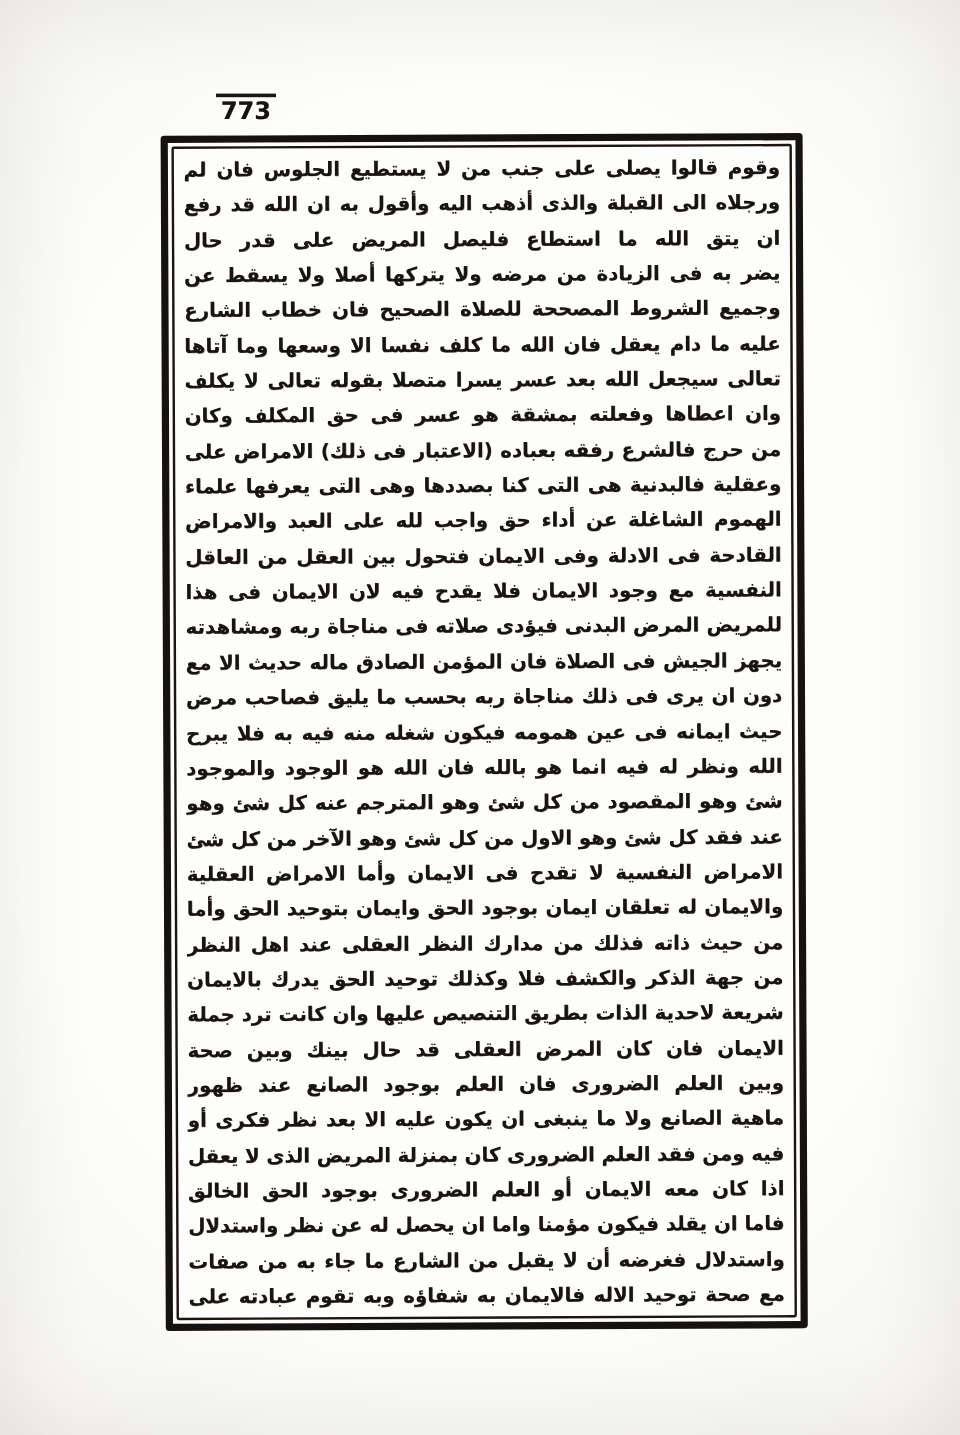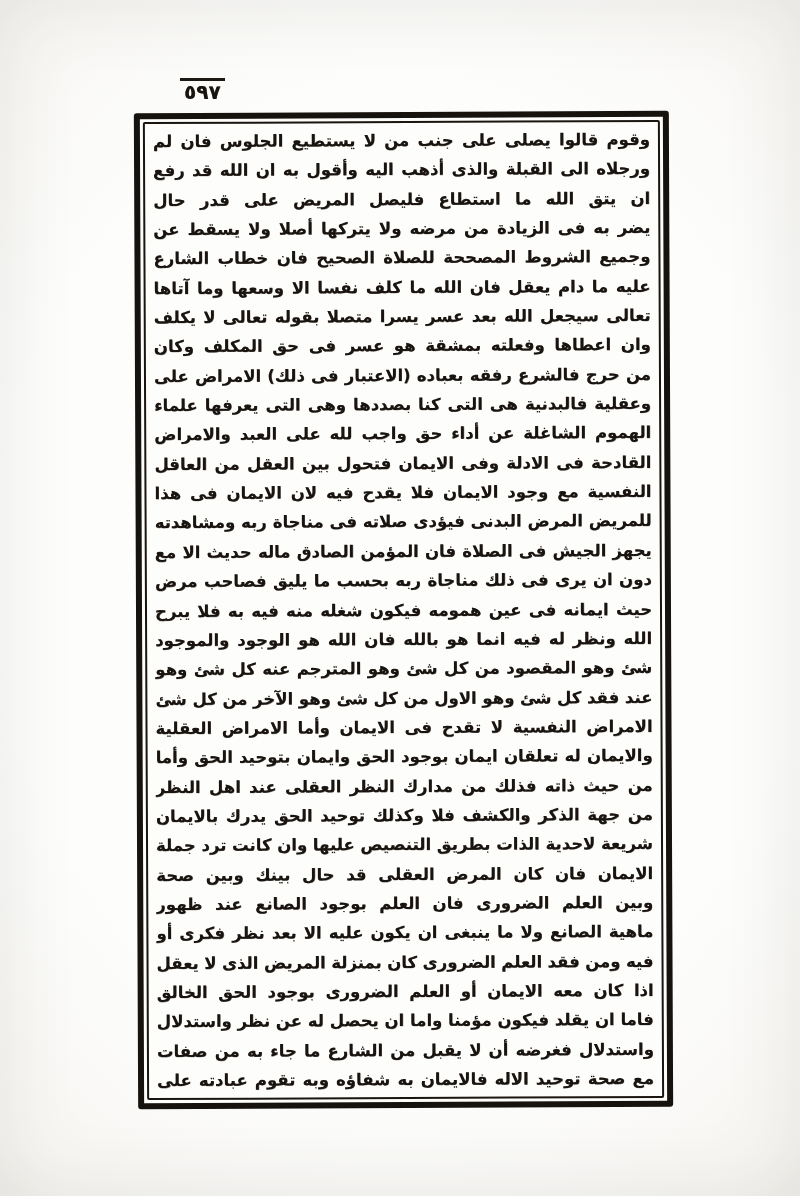--- a/index.html
+++ b/index.html
@@ -72,21 +72,21 @@
     text-align: justify;
     text-align-last: justify;
     white-space: normal;
   }
 </style>
 </head>
 <body>
 
 <div class="sheet">
 
-  <div class="page-number">٥٩٧</div>
+  <div class="page-number">773</div>
 
   <div class="frame">
     <div class="frame-inner">
       <div class="text-block">
         <div class="line">وقوم قالوا يصلى على جنب من لا يستطيع الجلوس فان لم يستطع على جنب صلى مستلقيا</div>
         <div class="line">ورجلاه الى القبلة والذى أذهب اليه وأقول به ان الله قد رفع الحرج عن المسلم فى دين الله وأمره</div>
         <div class="line">ان يتق الله ما استطاع فليصل المريض على قدر حال استطاعته وكما تيسر له ويرفع الحرج عنه الذى</div>
         <div class="line">يضر به فى الزيادة من مرضه ولا يتركها أصلا ولا يسقط عن استطاعة الاتيان بجميع الاركان</div>
         <div class="line">وجميع الشروط المصححة للصلاة الصحيح فان خطاب الشارع انما يكلفه على حاله الذى يقدر</div>
         <div class="line">عليه ما دام يعقل فان الله ما كلف نفسا الا وسعها وما آتاها وخفف عنها اكثر من هذا بقوله</div>

